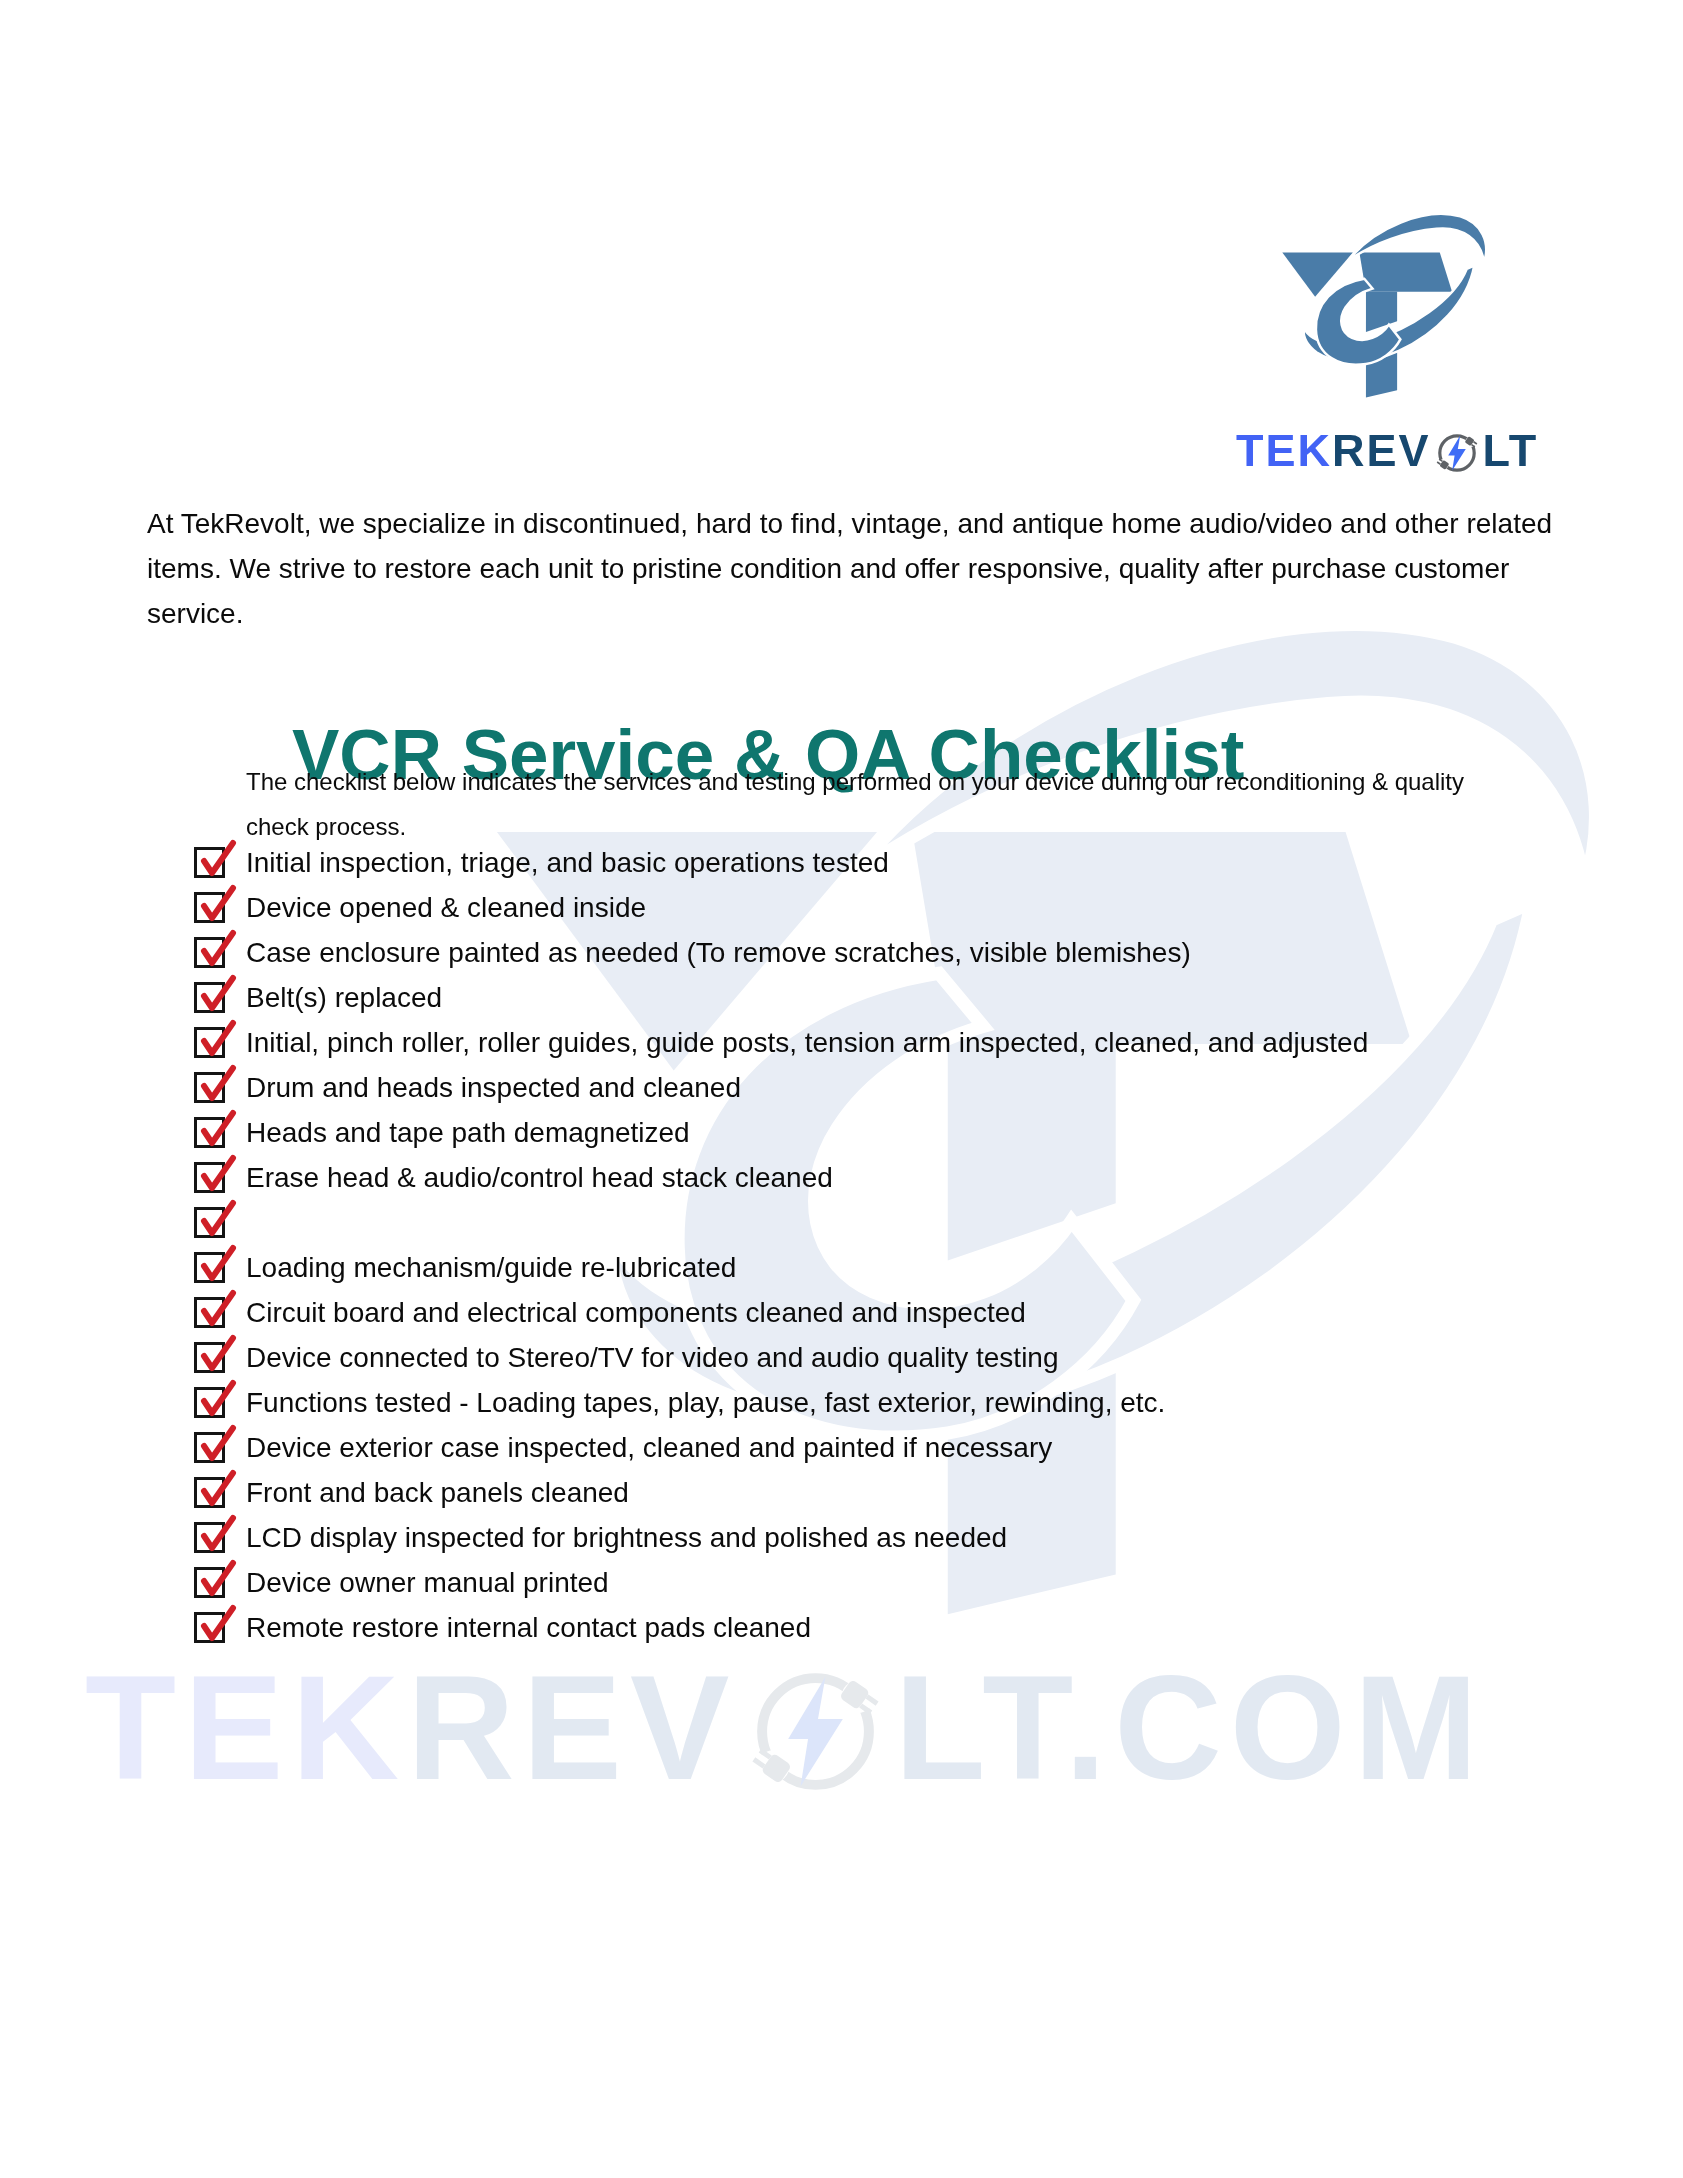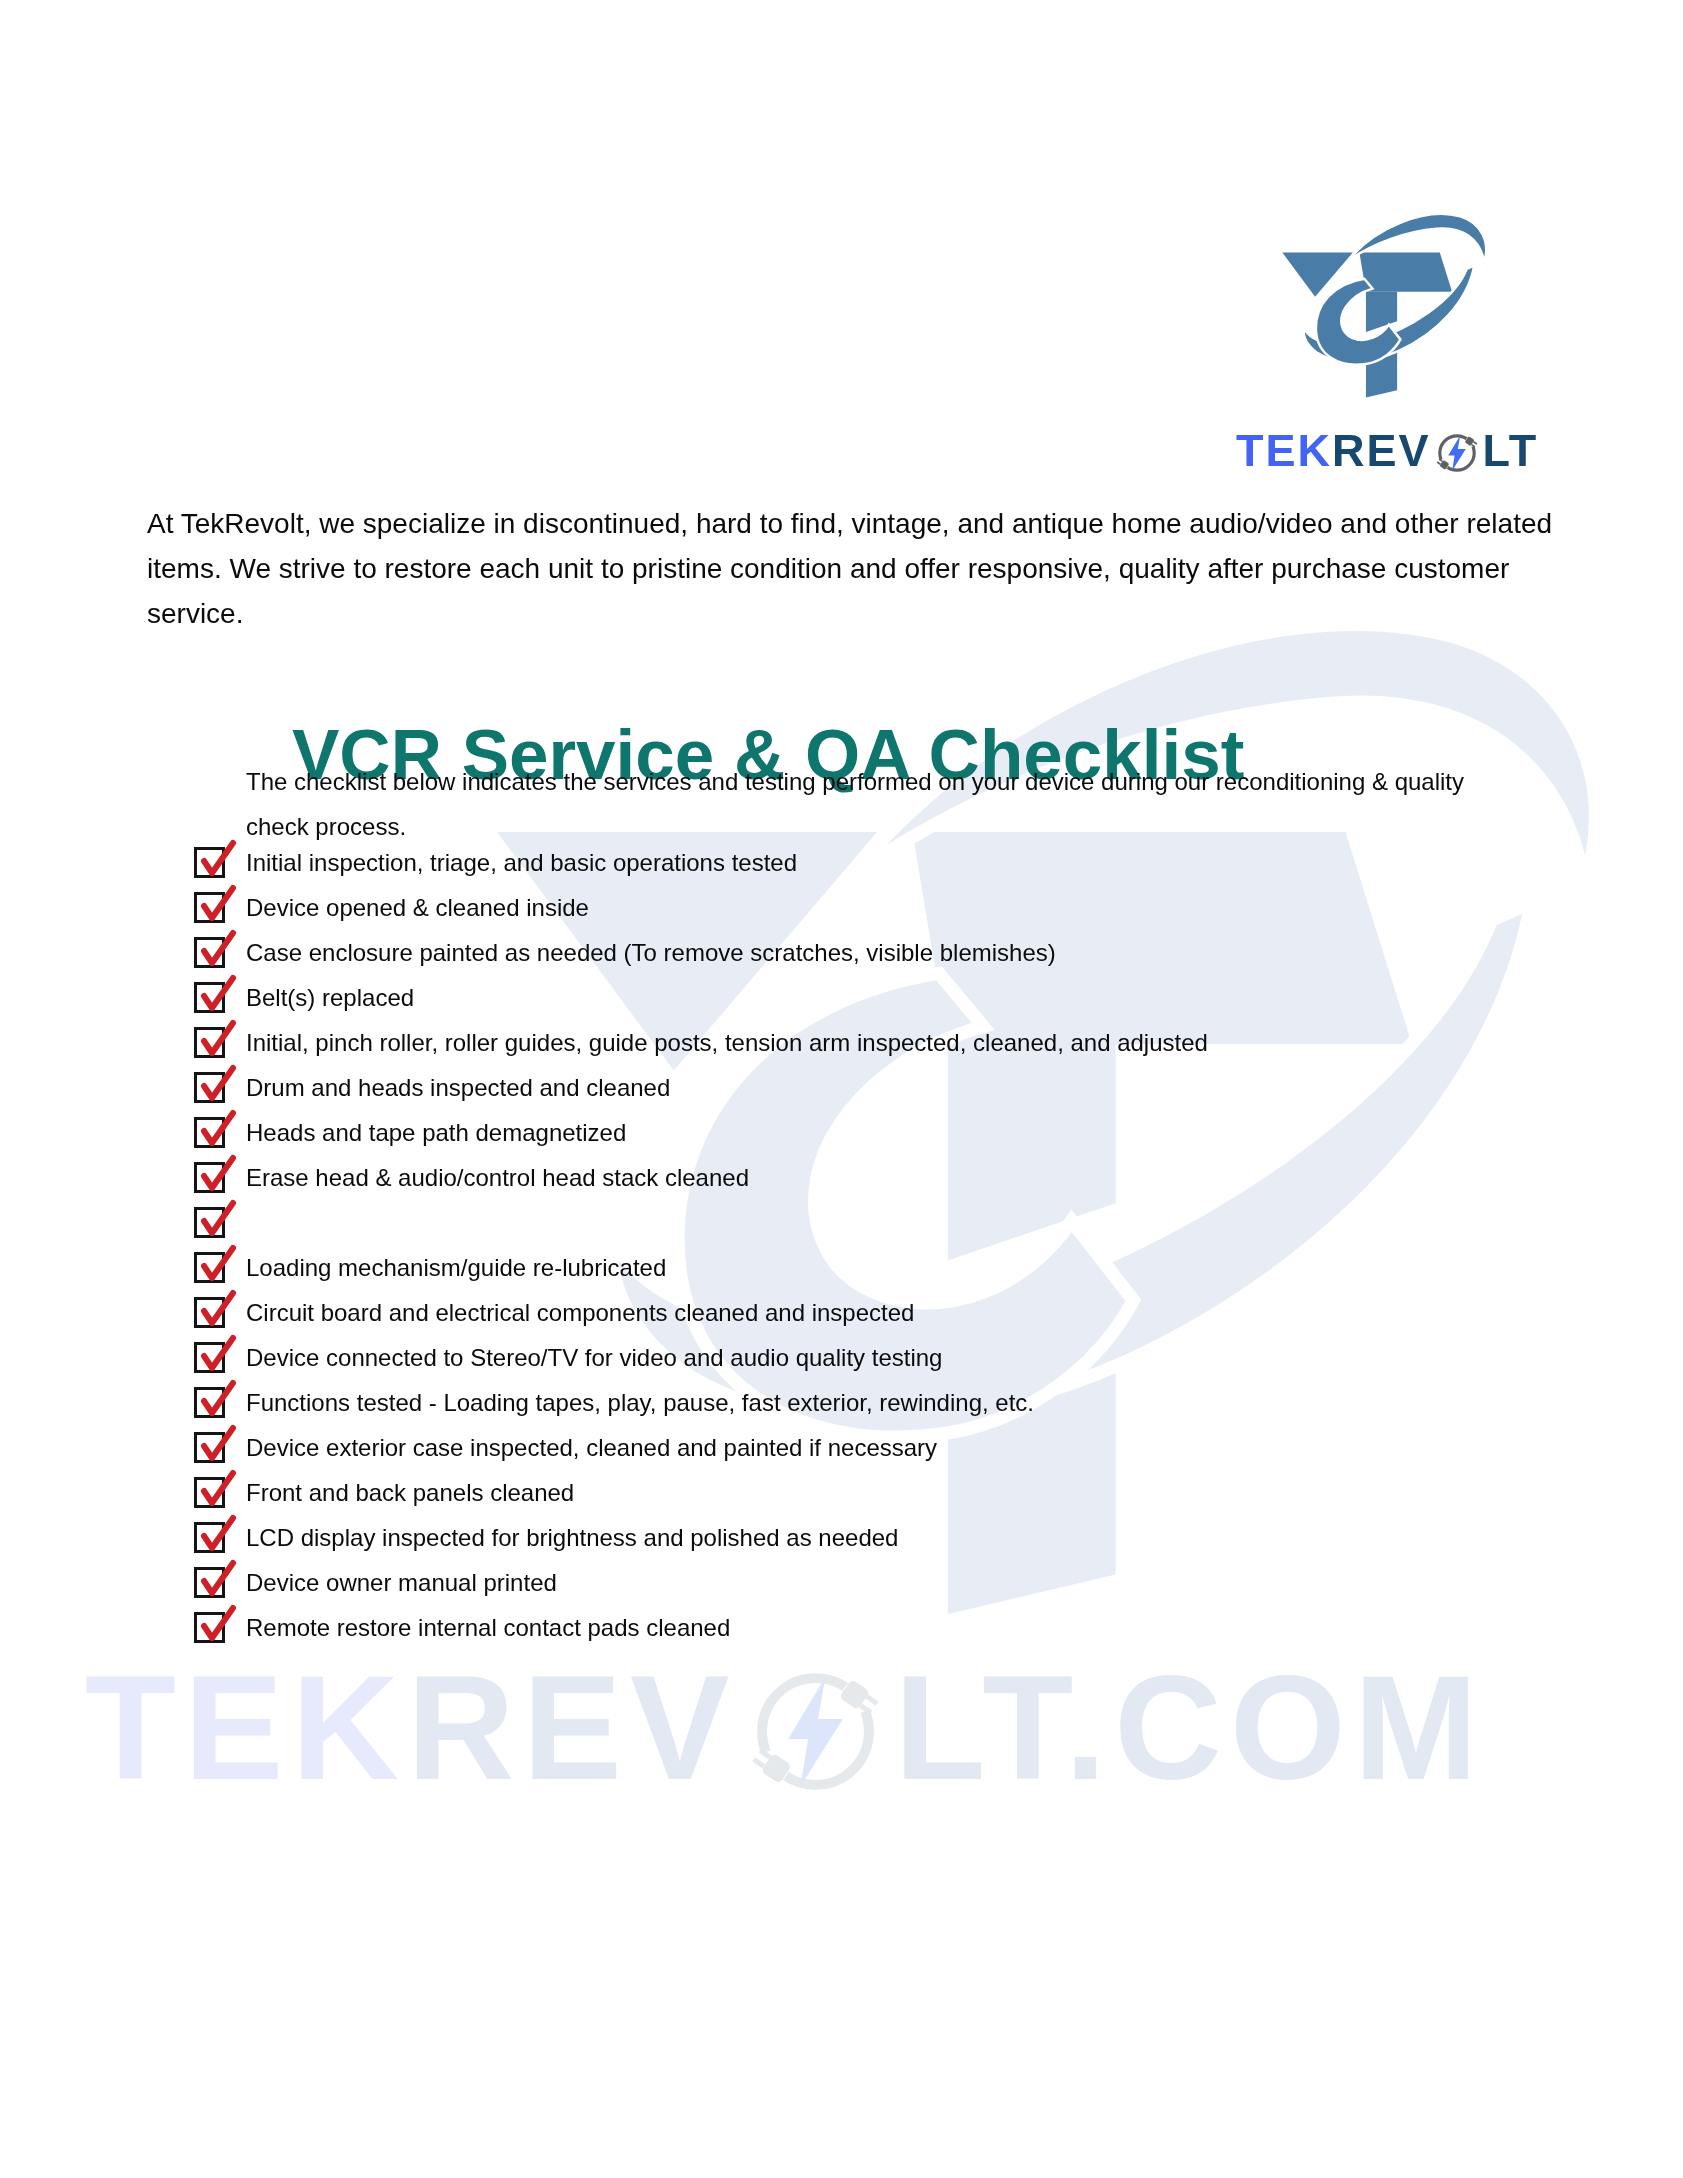--- a/index.html
+++ b/index.html
@@ -67,21 +67,21 @@
   }
   .checkbox svg{
     position:absolute;left:-1px;top:-11px;width:42px;height:42px;
     overflow:visible;
   }
   .checkbox svg path{
     fill:none;stroke:var(--check-red,#cf1f27);
     stroke-width:6;stroke-linecap:round;stroke-linejoin:round;
   }
   .check-label{
-    margin-left:21px;font-size:24px;line-height:31px;color:#0b0b0b;
+    margin-left:21px;font-size:28px;line-height:31px;color:#0b0b0b;
     white-space:nowrap;
   }
 
   
   .wm-text{
     left:85px;top:1655px;height:144px;
     display:flex;align-items:center;
     font-weight:700;font-size:149px;letter-spacing:8px;line-height:1;
     white-space:nowrap;pointer-events:none;
   }

